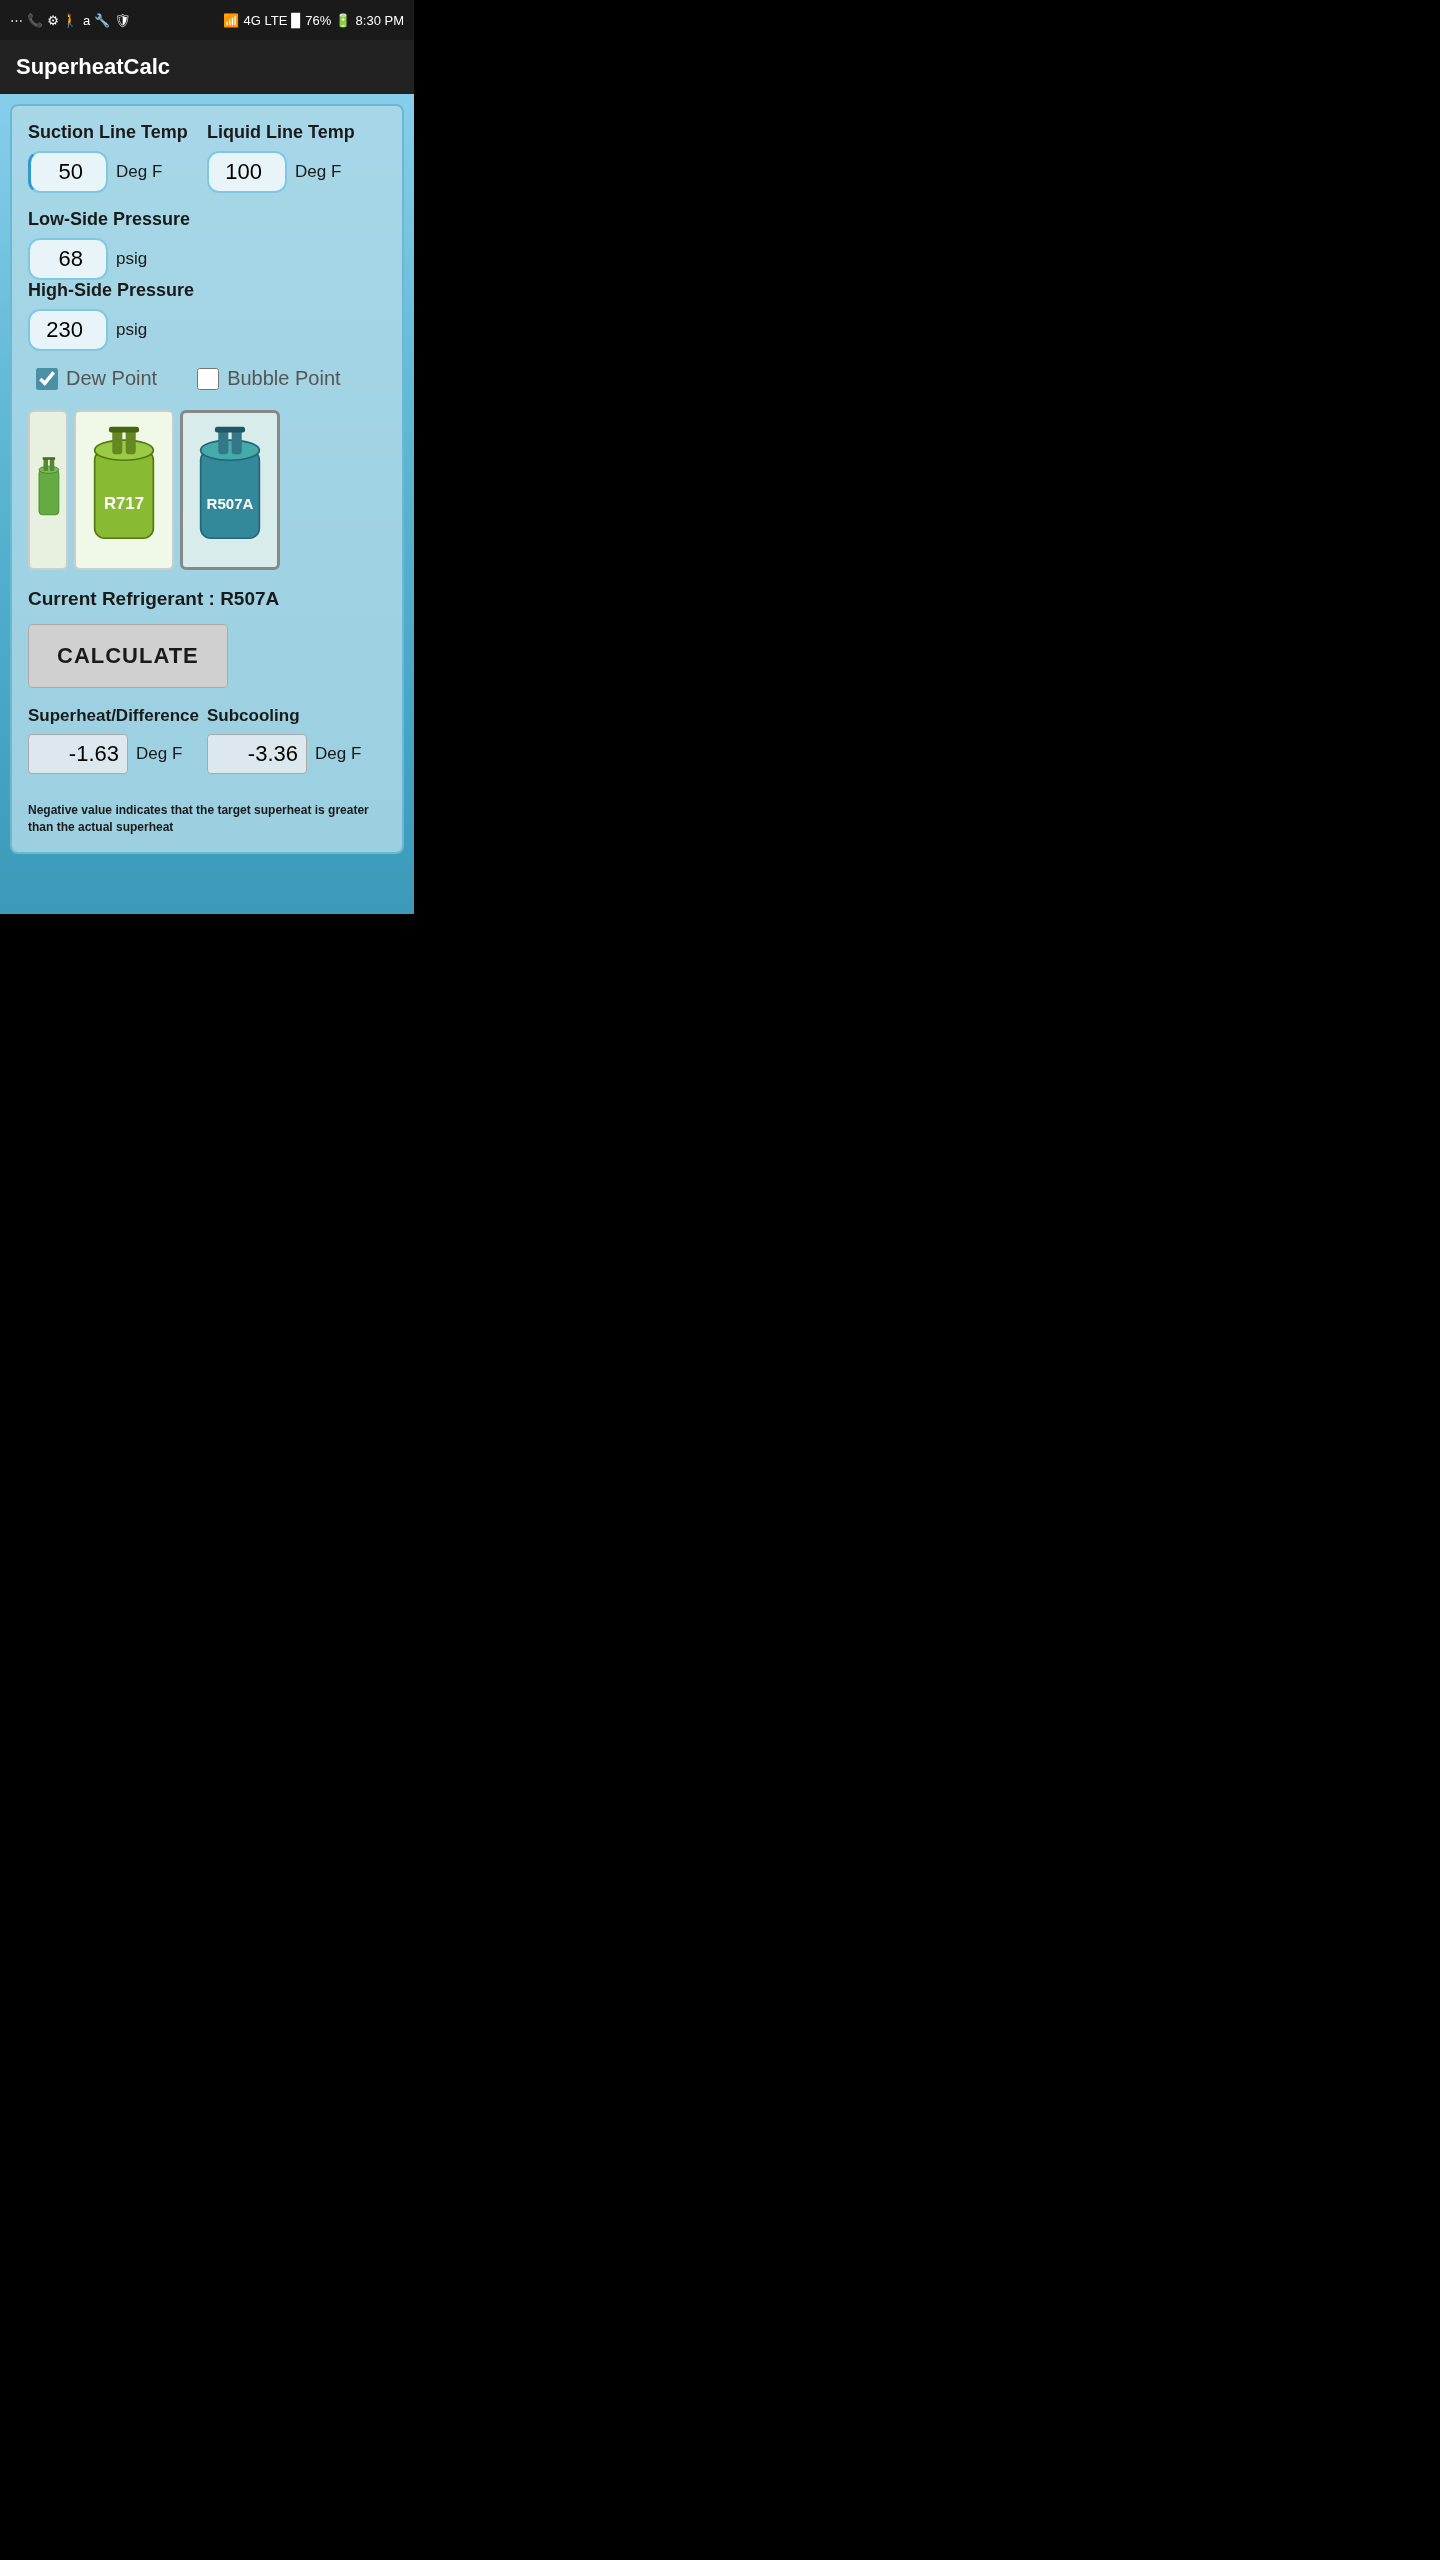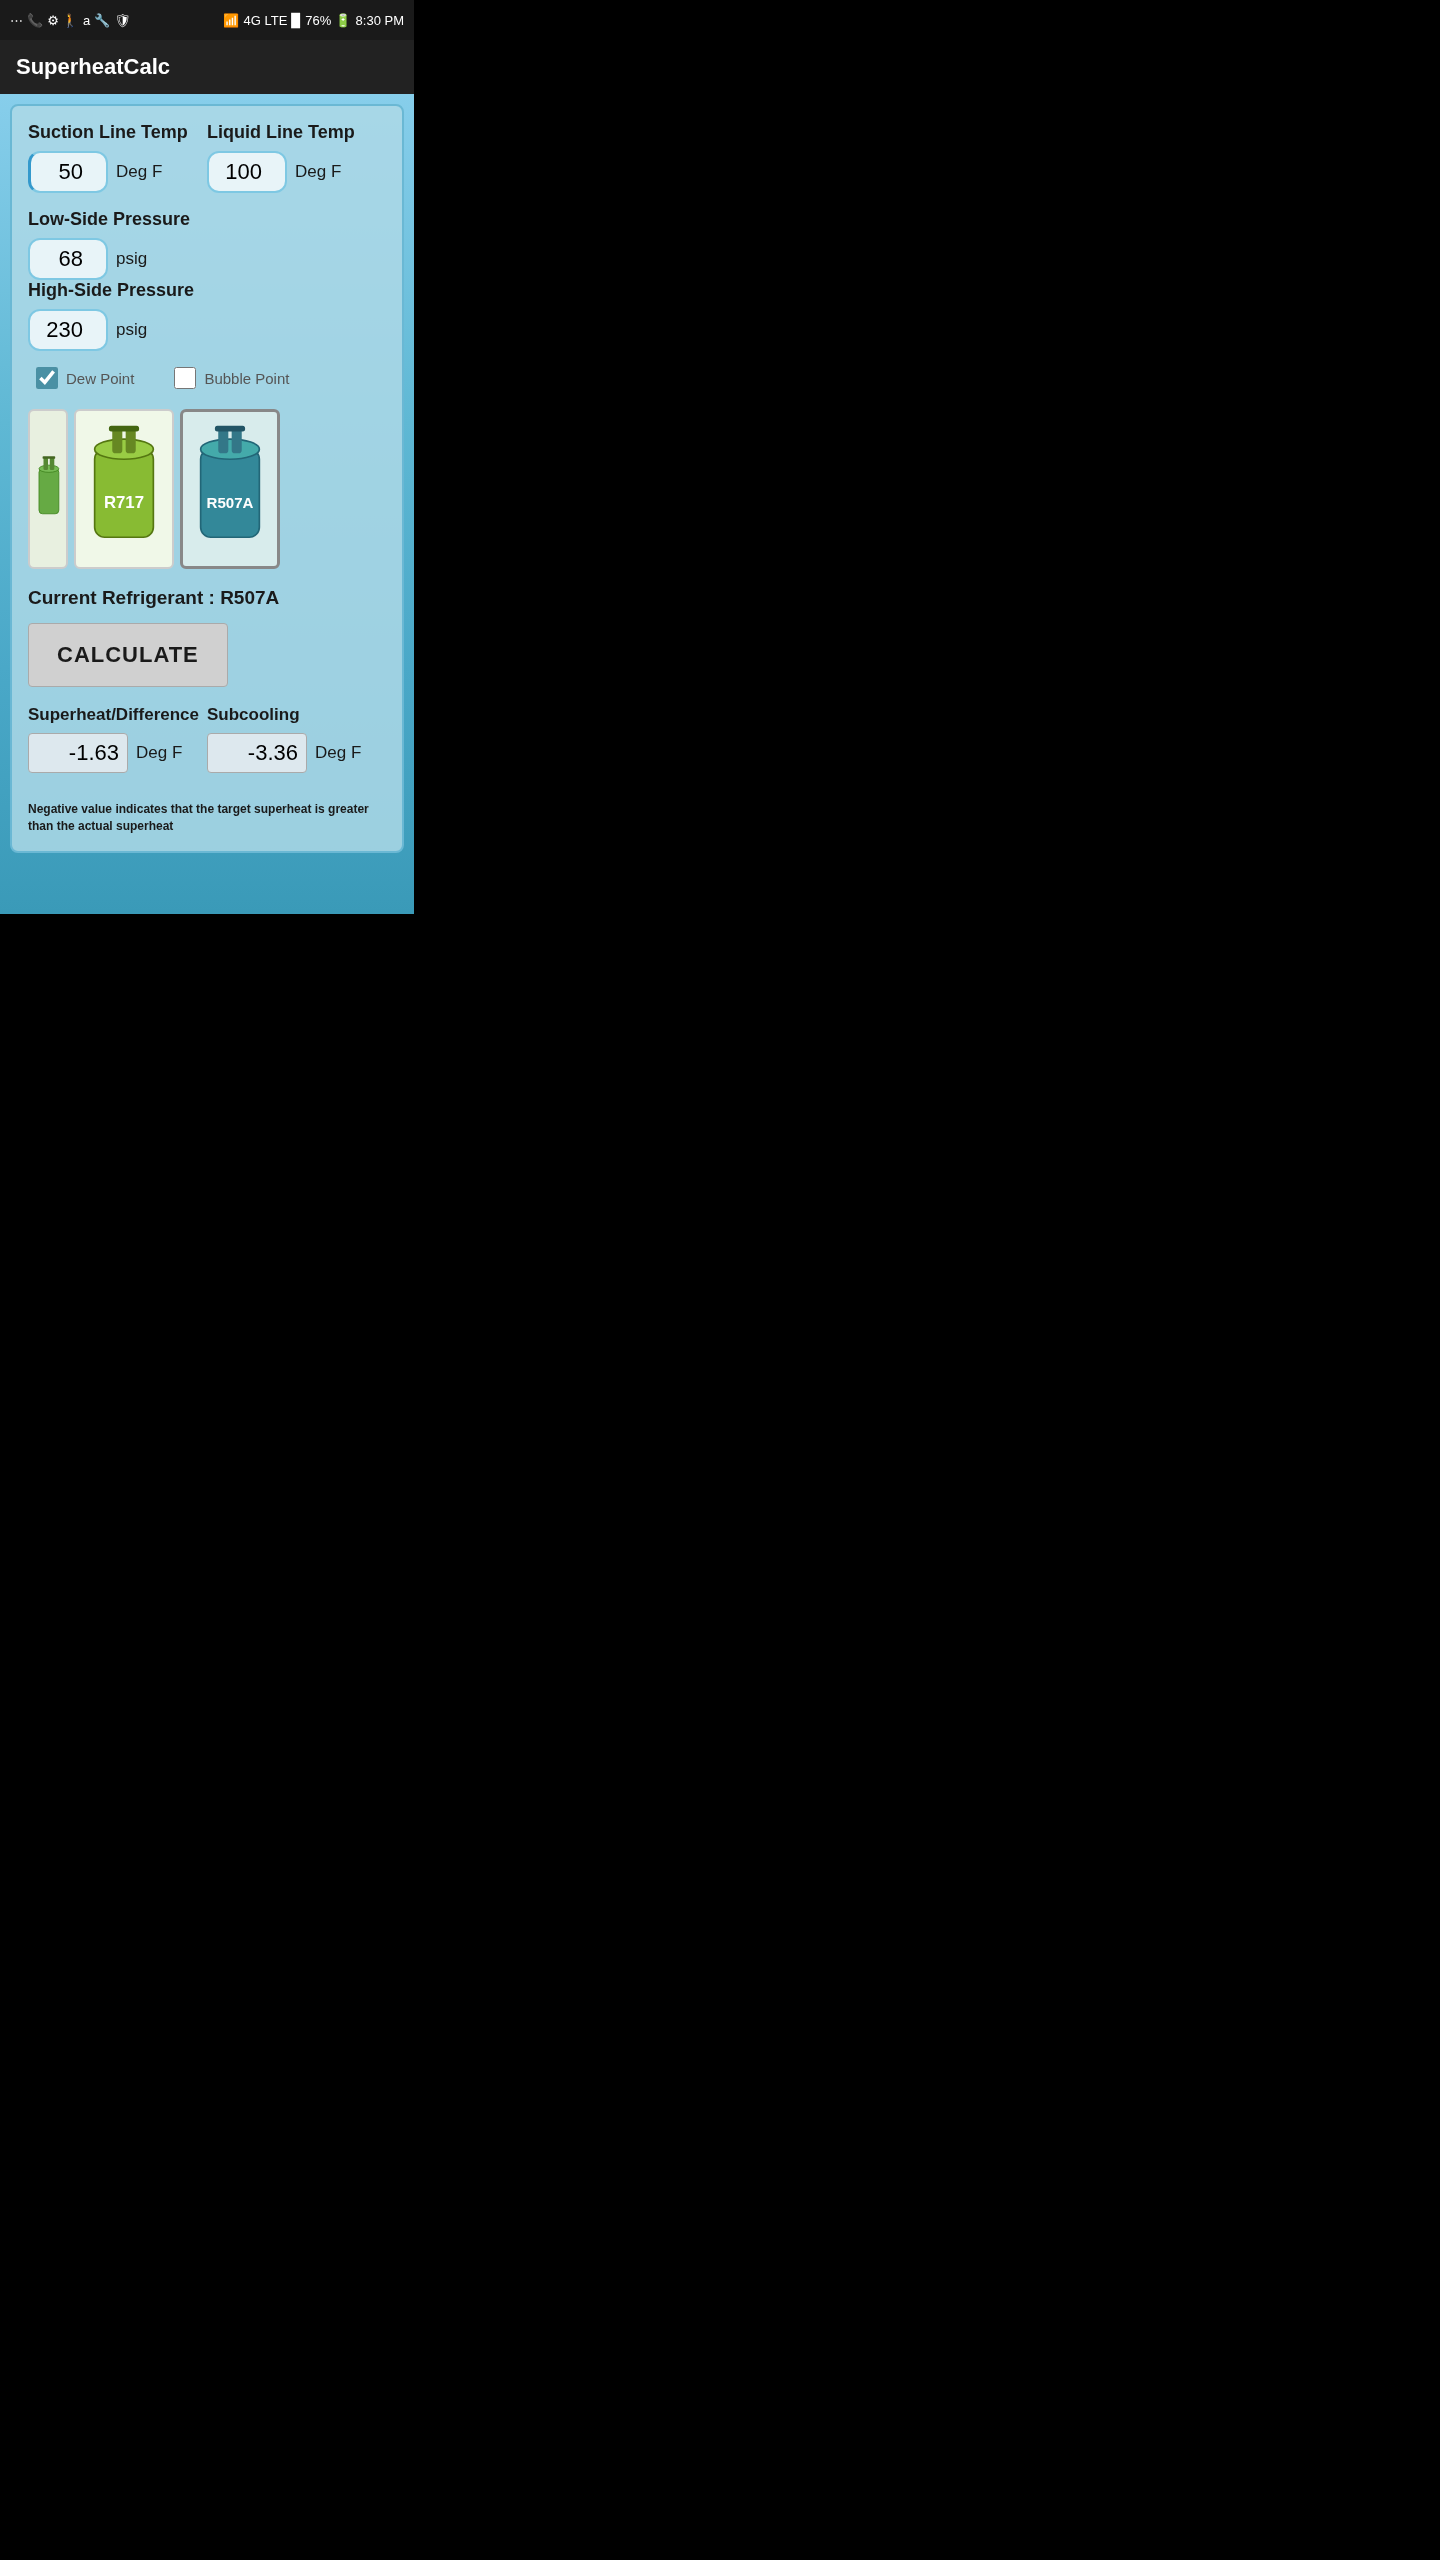--- a/index.html
+++ b/index.html
@@ -108,21 +108,21 @@
       display: flex;
       align-items: center;
       gap: 8px;
     }
     .checkbox-item input[type="checkbox"] {
       width: 22px;
       height: 22px;
       accent-color: #4a90a4;
     }
     .checkbox-item label {
-      font-size: 15px;
+      font-size: 20px;
       color: #555;
     }
 
     
     .carousel-container {
       display: flex;
       gap: 6px;
       overflow-x: hidden;
       margin-bottom: 14px;
       padding: 4px 0;

